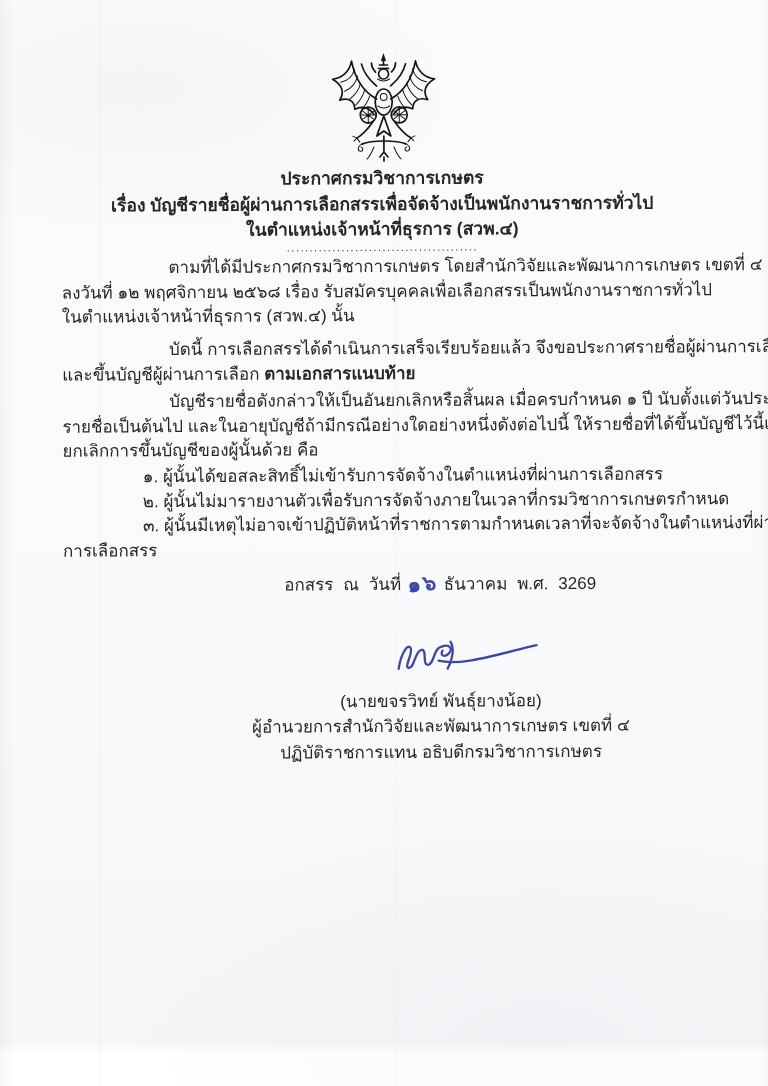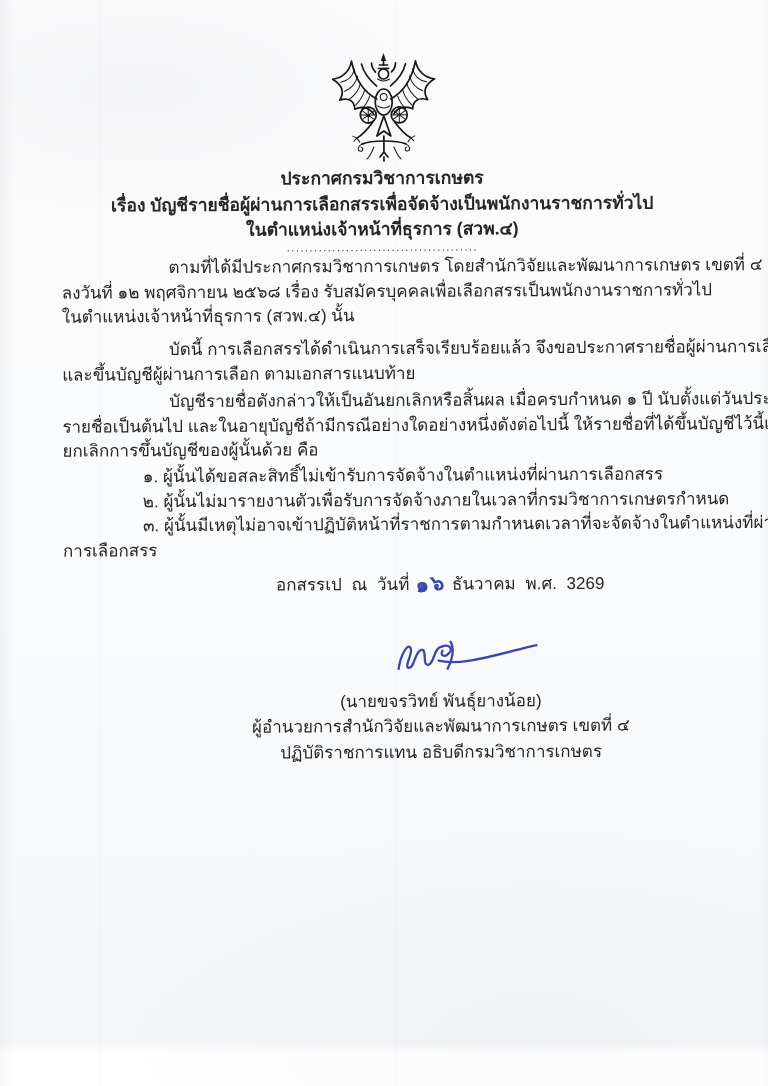--- a/index.html
+++ b/index.html
@@ -18,21 +18,21 @@
       radial-gradient(ellipse 500px 220px at 18% 8%, rgba(140,150,165,0.06), transparent 70%),
       radial-gradient(ellipse 600px 300px at 70% 95%, rgba(140,150,165,0.05), transparent 70%),
       linear-gradient(180deg, #fbfbfc 0%, #f9fafb 55%, #f5f6f8 96%, #ffffff 97%, #ffffff 100%);
   }
   .doc { position:absolute; inset:0; transform:rotate(-0.3deg); }
 
   .block { position:absolute; left:63px; width:645px; font-size:17px; line-height:24.6px; }
   .line { white-space:nowrap; }
   .indent-para { padding-left:107px; }
   .indent-item { padding-left:80px; }
-  .bold { font-weight:normal; }
+  .bold { font-weight:bold; }
 
   .emblem { position:absolute; left:324px; top:52px; width:124px; height:112px; }
 
   .title-block {
     position:absolute; left:40px; top:166px; width:688px;
     text-align:center; font-weight:bold; font-size:17.5px; line-height:25.5px;
   }
   .divider {
     position:absolute; left:0; top:241px; width:768px;
     text-align:center; font-size:11px; letter-spacing:1.5px; color:#3a3a3a;
@@ -135,21 +135,21 @@
     </div>
 
     <div class="block" style="top:464px;">
       <div class="line indent-item">๑. ผู้นั้นได้ขอสละสิทธิ์ไม่เข้ารับการจัดจ้างในตำแหน่งที่ผ่านการเลือกสรร</div>
       <div class="line indent-item">๒. ผู้นั้นไม่มารายงานตัวเพื่อรับการจัดจ้างภายในเวลาที่กรมวิชาการเกษตรกำหนด</div>
       <div class="line indent-item">๓. ผู้นั้นมีเหตุไม่อาจเข้าปฏิบัติหน้าที่ราชการตามกำหนดเวลาที่จะจัดจ้างในตำแหน่งที่ผ่าน</div>
       <div class="line">การเลือกสรร</div>
     </div>
 
     <div class="date-line">
-      <span>อกสรรเป ณ วันที่</span><span class="handwritten-day">๑๖</span><span>ธันวาคม พ.ศ. 3269</span>
+      <span>อกสรร ณ วันที่</span><span class="handwritten-day">๑๖</span><span>ธันวาคม พ.ศ. 3269</span>
     </div>
 
     <svg class="signature-svg" viewBox="0 0 152 52" aria-hidden="true">
       <path class="sig-stroke" d="M10 40 C12 26 19 14 22 19 C25 24 15 38 20 39 C26 40 26 22 33 21 C39 20 33 38 40 36 C46 34 45 19 53 18"></path>
       <path class="sig-stroke" d="M53 18 C61 15 65 20 60 25 C56 29 51 27 54 22"></path>
       <path class="sig-stroke" d="M62 13 C66 20 64 31 59 40"></path>
       <path class="sig-stroke" d="M50 32 C72 38 112 25 148 17"></path>
     </svg>
 
     <div class="sign-block">

